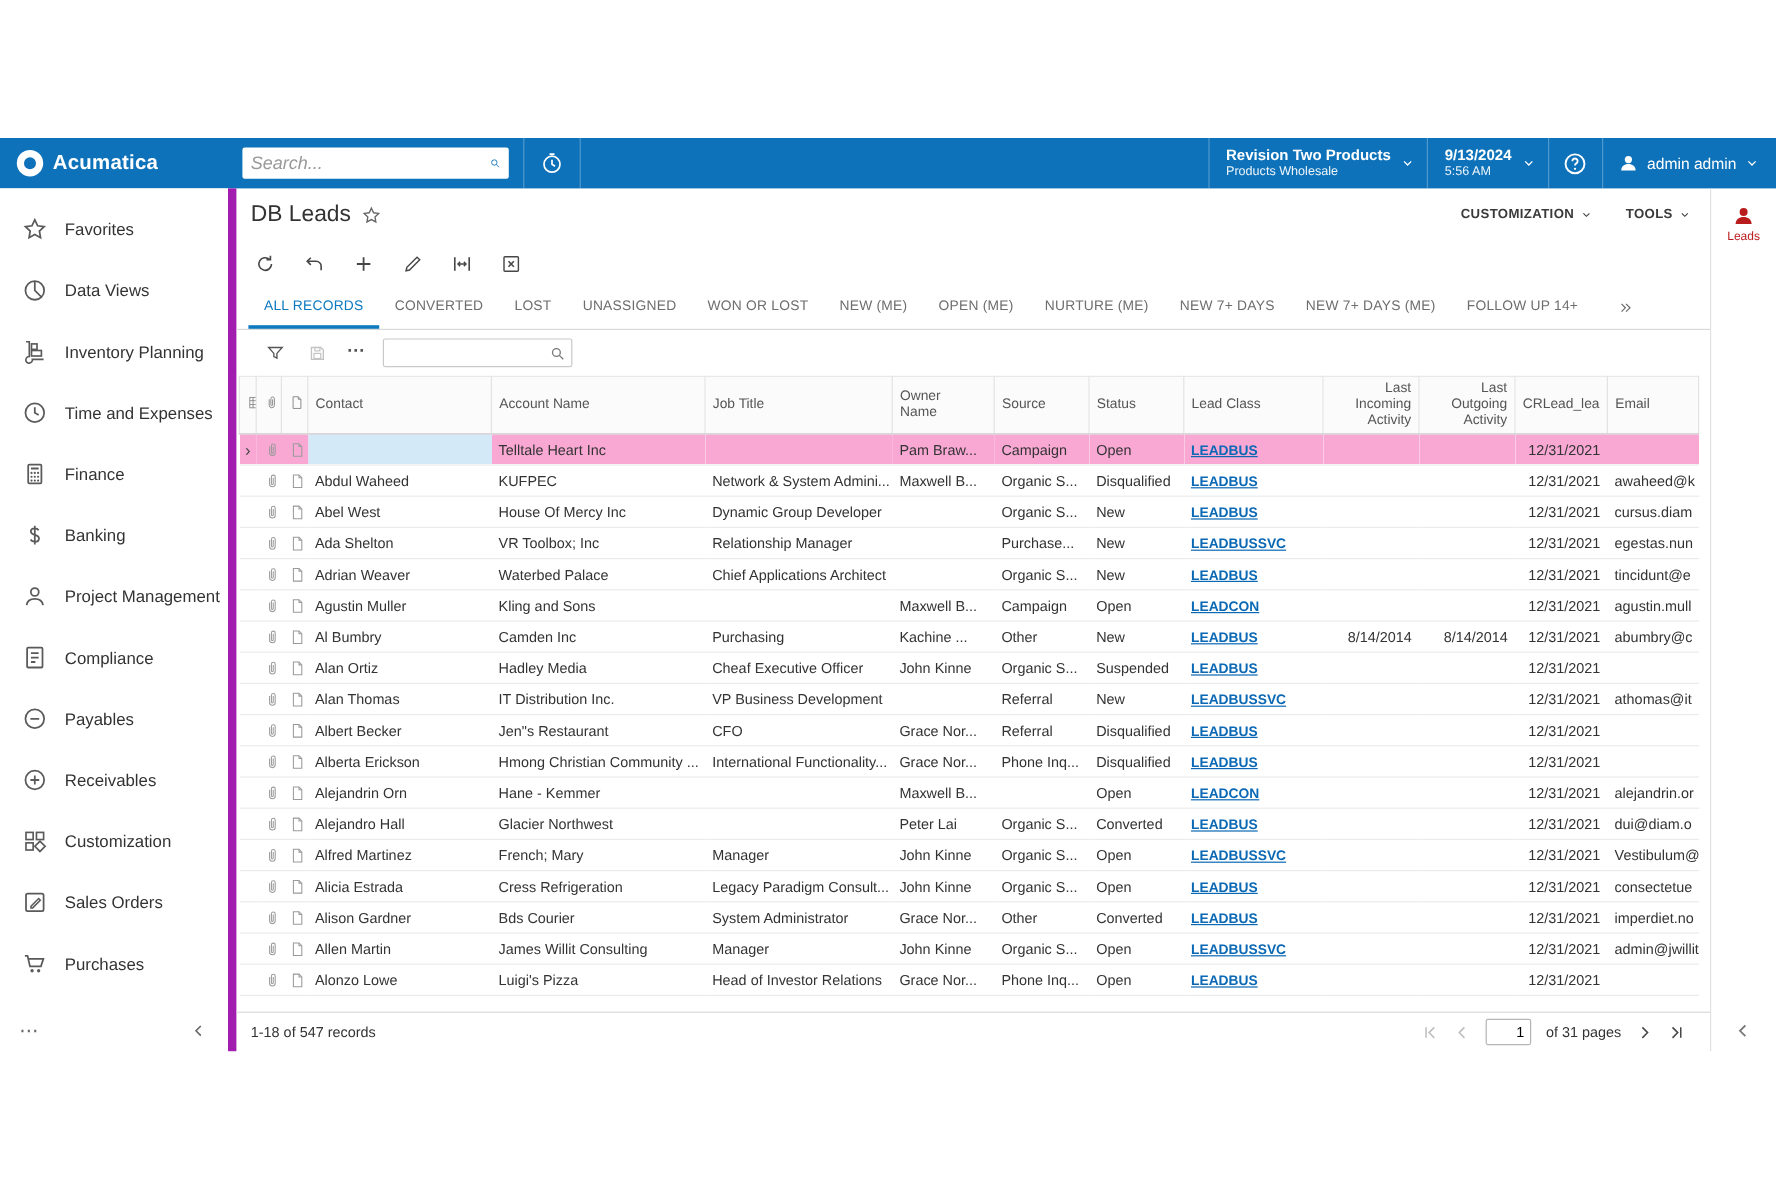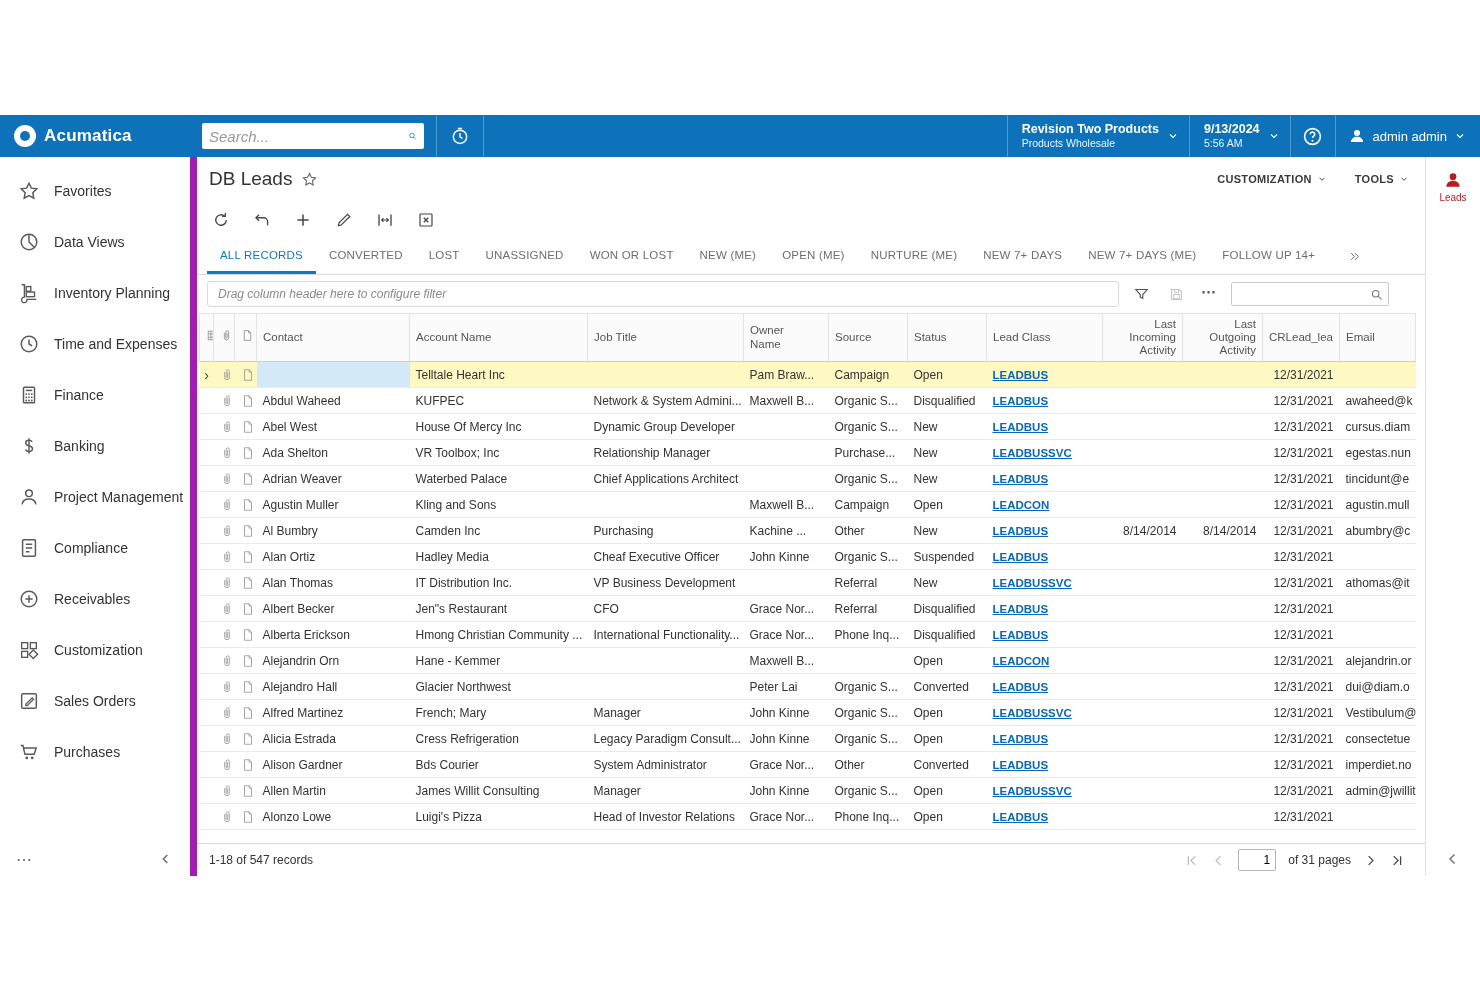--- a/index.html
+++ b/index.html
@@ -66,21 +66,21 @@
   
   .table-wrap { flex:1; overflow:hidden; padding-left:2px; }
   table { border-collapse:collapse; table-layout:fixed; width:1216px; font-size:12px; color:#333; }
   thead th { height:48px; background:#fbfbfb; border:1px solid #e3e3e3; border-bottom:1px solid #cfcfcf; font-weight:400; color:#555; font-size:11.5px; text-align:left; padding:2px 6px; line-height:1.15; vertical-align:middle; overflow:hidden; white-space:normal; }
   thead th.num { text-align:right; }
   thead th.wrap1 { word-spacing:999px; }
   thead th .hic { width:13px; height:13px; color:#8a8a8a; }
   tbody td { height:26px; border-bottom:1px solid #ebebeb; padding:0 6px; white-space:nowrap; overflow:hidden; vertical-align:middle; }
   tbody td.num { text-align:right; }
   tbody tr { cursor:pointer; }
-  tr.sel { background:#fef9c3; }
+  tr.sel { background:#f9a8d4; }
   tr.sel td.cell-contact { background:#d3e9f8; }
   tr.sel td:first-child::before { content:"›"; font-size:14px; color:#444; }
   td:first-child { padding:0 2px; text-align:center; }
   .ri { width:14px; height:14px; color:#9a9a9a; display:block; margin:0 auto; }
   .lead-link { color:#0a68b4; text-decoration:underline; font-weight:bold; font-size:11.5px; cursor:pointer; }
 
   
   .grid-footer { height:33px; border-top:1px solid #d9d9d9; display:flex; align-items:center; padding:0 12px; font-size:12px; color:#333; flex:none; }
   .pager { margin-left:auto; display:flex; align-items:center; gap:12px; margin-right:8px; }
   .pg-btn { width:15px; height:15px; cursor:pointer; }
@@ -346,20 +346,26 @@
           <span class="sl">Project Management</span>
         </div>
       <div class="side-item">
           <svg class="si">
             <use href="#i-doc"></use>
           </svg>
           <span class="sl">Compliance</span>
         </div>
       <div class="side-item">
           <svg class="si">
+            <use href="#i-minus-c"></use>
+          </svg>
+          <span class="sl">Payables</span>
+        </div>
+      <div class="side-item">
+          <svg class="si">
             <use href="#i-plus-c"></use>
           </svg>
           <span class="sl">Receivables</span>
         </div>
       <div class="side-item">
           <svg class="si">
             <use href="#i-puzzle"></use>
           </svg>
           <span class="sl">Customization</span>
         </div>
@@ -440,21 +446,20 @@
         <div class="tab">NEW 7+ DAYS (ME)</div>
         <div class="tab">FOLLOW UP 14+</div>
         <div class="tabs-more">
             <svg>
               <use href="#i-chevrr"></use>
             </svg>
           </div>
       </div>
 
       <div class="filterbar">
-        <div class="filter-drop">Drag column header here to configure filter</div>
         <svg class="fb-icon ml14">
             <use href="#i-funnel"></use>
           </svg>
         <svg class="fb-icon disabled ml18">
             <use href="#i-disk"></use>
           </svg>
         <span class="fb-dots ml16">⋯</span>
         <div class="grid-search ml14">
           <input type="text" style="">
           <svg>

